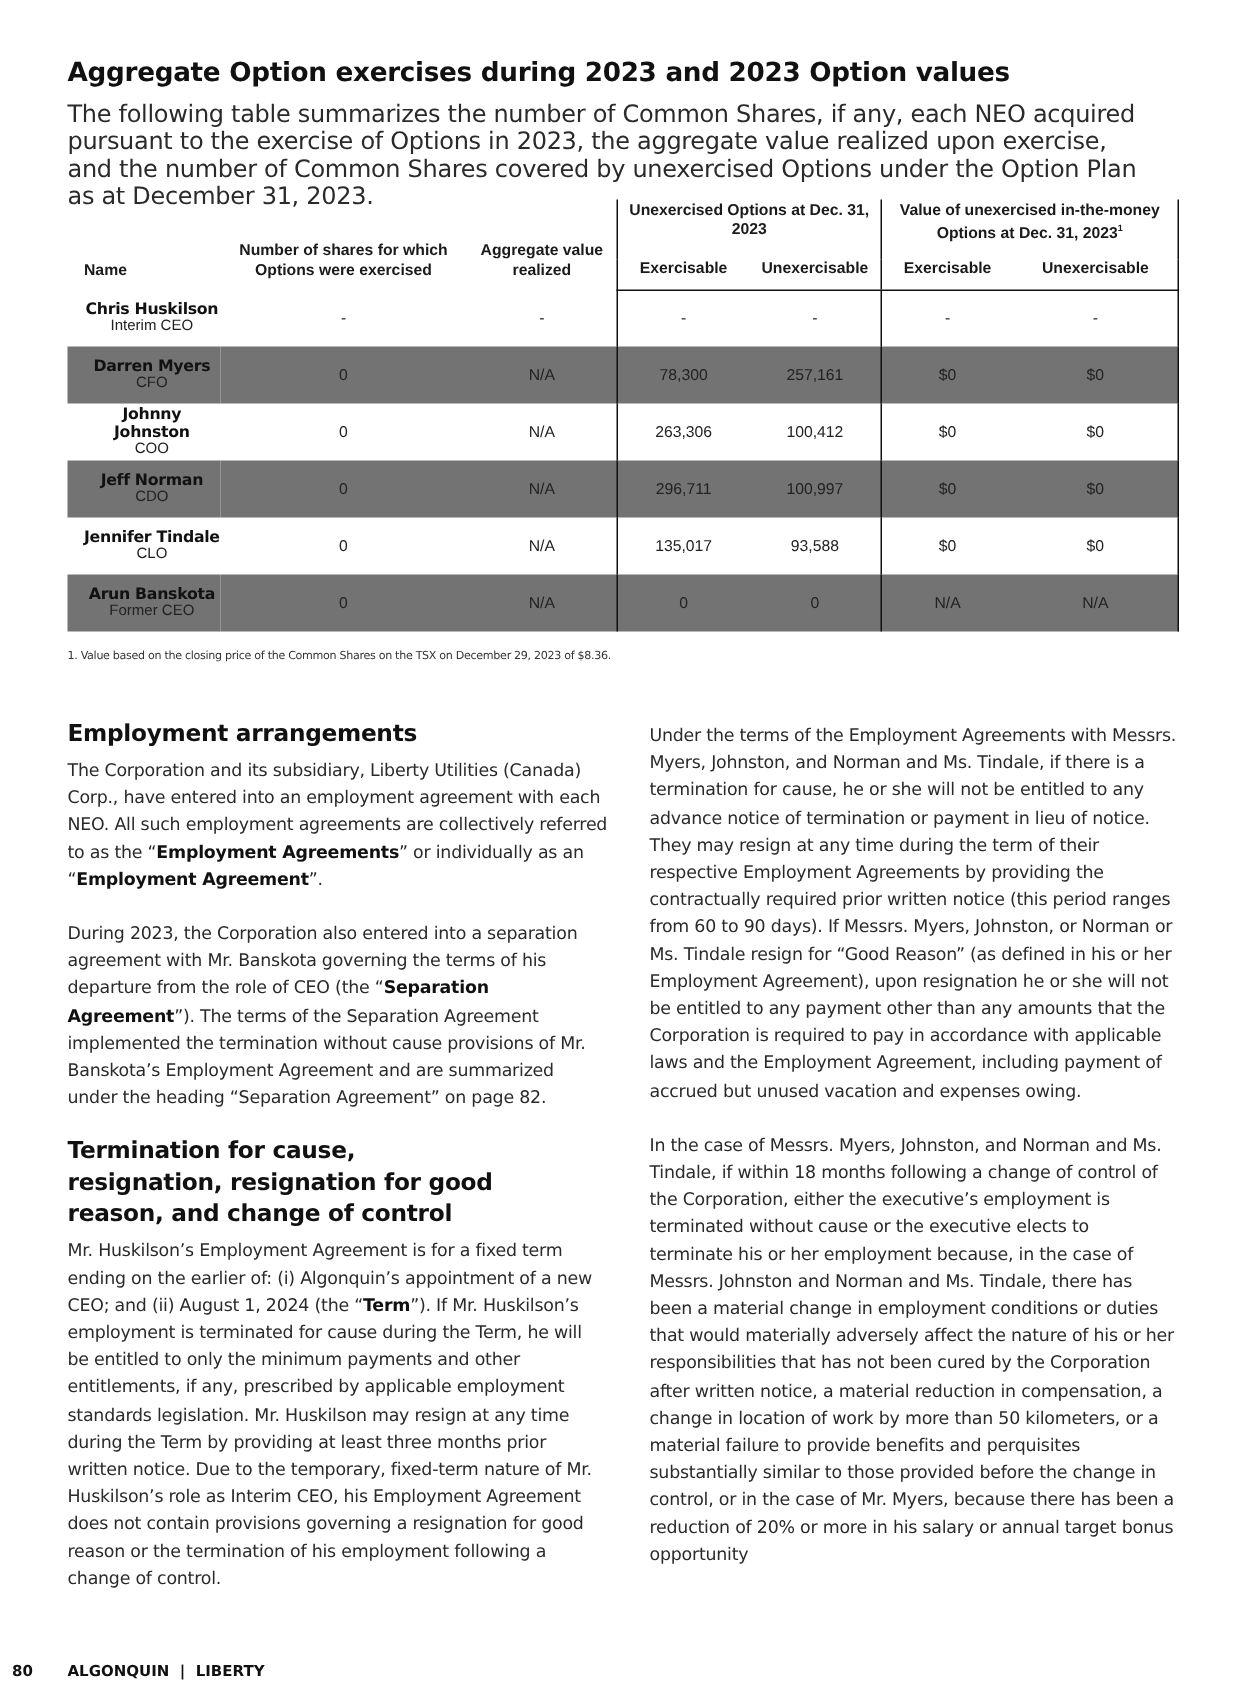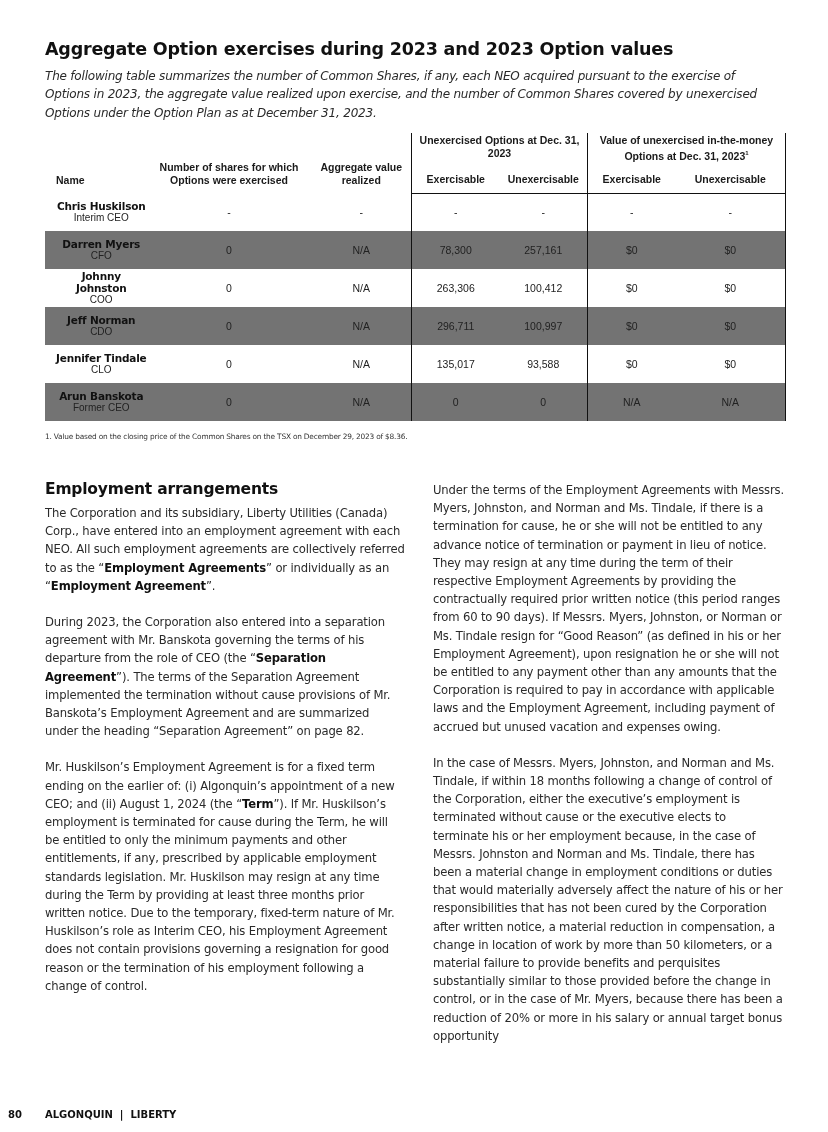--- a/index.html
+++ b/index.html
@@ -1,20 +1,20 @@
 <!DOCTYPE html>
 <html><head>
 <meta charset="utf-8">
 <style>
   * { box-sizing: border-box; margin: 0; padding: 0; }
   html, body { width: 828px; height: 1132px; background: #ffffff; }
   body { position: relative; font-family: "DejaVu Sans", sans-serif; color: #1e1e1e; overflow: hidden; }
 
   .title { position: absolute; left: 45px; top: 39px; font-size: 17.5px; font-weight: bold; color: #111; letter-spacing: -0.2px; text-align: right; }
-  .intro { position: absolute; left: 45px; top: 67px; width: 720px; font-size: 12px; line-height: 18.3px; color: #2a2a2a; letter-spacing: -0.2px; font-style: italic; }
+  .intro { position: absolute; left: 45px; top: 67px; width: 720px; font-size: 16px; line-height: 18.3px; color: #2a2a2a; letter-spacing: -0.2px; }
 
   
   .opt-table { position: absolute; left: 45px; top: 133px; width: 741px; border-collapse: collapse; font-family: "Liberation Sans", sans-serif; }
   .opt-table th { font-size: 10.5px; font-weight: bold; color: #1a1a1a; text-align: center; vertical-align: bottom; padding: 0 4px 7px 4px; line-height: 12.5px; }
   .opt-table th.name-h { text-align: left; padding-left: 11px; }
   .opt-table tr.hdr-bottom th { border-bottom: 1.5px solid #111; }
   .opt-table th.group { vertical-align: top; padding-top: 1px; padding-bottom: 6px; }
   .opt-table .vl { border-left: 1.5px solid #111; }
   .opt-table .vr { border-right: 1.5px solid #111; }
   .opt-table td { font-size: 10.5px; text-align: center; height: 38px; color: #222; }
@@ -135,20 +135,21 @@
     </tr>
   </tbody>
 </table>
 
 <p class="footnote">1.   Value based on the closing price of the Common Shares on the TSX on December 29, 2023 of $8.36.</p>
 
 <div class="col col-left">
   <h2 class="h2">Employment arrangements</h2>
   <p><span>The Corporation and its subsidiary, Liberty Utilities (Canada) Corp., have entered into an employment agreement with each NEO. All such employment agreements are collectively referred to as the “</span><b>Employment Agreements</b><span>” or individually as an “</span><b>Employment Agreement</b><span>”.</span></p>
   <p><span>During 2023, the Corporation also entered into a separation agreement with Mr. Banskota governing the terms of his departure from the role of CEO (the “</span><b>Separation Agreement</b><span>”). The terms of the Separation Agreement implemented the termination without cause provisions of Mr. Banskota’s Employment Agreement and are summarized under the heading “Separation Agreement” on page 82.</span></p>
+  <h2 class="h2" style="width:300px;margin-top:-1px">Termination for cause, resignation, resignation for good reason, and change of control</h2>
   <p><span>Mr. Huskilson’s Employment Agreement is for a fixed term ending on the earlier of: (i) Algonquin’s appointment of a new CEO; and (ii) August 1, 2024 (the “</span><b>Term</b><span>”). If Mr. Huskilson’s employment is terminated for cause during the Term, he will be entitled to only the minimum payments and other entitlements, if any, prescribed by applicable employment standards legislation. Mr. Huskilson may resign at any time during the Term by providing at least three months prior written notice. Due to the temporary, fixed-term nature of Mr. Huskilson’s role as Interim CEO, his Employment Agreement does not contain provisions governing a resignation for good reason or the termination of his employment following a change of control.</span></p>
 </div>
 
 <div class="col col-right">
   <p>Under the terms of the Employment Agreements with Messrs. Myers, Johnston, and Norman and Ms. Tindale, if there is a termination for cause, he or she will not be entitled to any advance notice of termination or payment in lieu of notice. They may resign at any time during the term of their respective Employment Agreements by providing the contractually required prior written notice (this period ranges from 60 to 90 days). If Messrs. Myers, Johnston, or Norman or Ms. Tindale resign for “Good Reason” (as defined in his or her Employment Agreement), upon resignation he or she will not be entitled to any payment other than any amounts that the Corporation is required to pay in accordance with applicable laws and the Employment Agreement, including payment of accrued but unused vacation and expenses owing.</p>
   <p>In the case of Messrs. Myers, Johnston, and Norman and Ms. Tindale, if within 18 months following a change of control of the Corporation, either the executive’s employment is terminated without cause or the executive elects to terminate his or her employment because, in the case of Messrs. Johnston and Norman and Ms. Tindale, there has been a material change in employment conditions or duties that would materially adversely affect the nature of his or her responsibilities that has not been cured by the Corporation after written notice, a material reduction in compensation, a change in location of work by more than 50 kilometers, or a material failure to provide benefits and perquisites substantially similar to those provided before the change in control, or in the case of Mr. Myers, because there has been a reduction of 20% or more in his salary or annual target bonus opportunity</p>
 </div>
 
 <div class="footer">
   <span class="pg">80</span><span style="white-space:pre">ALGONQUIN  |  LIBERTY</span>

